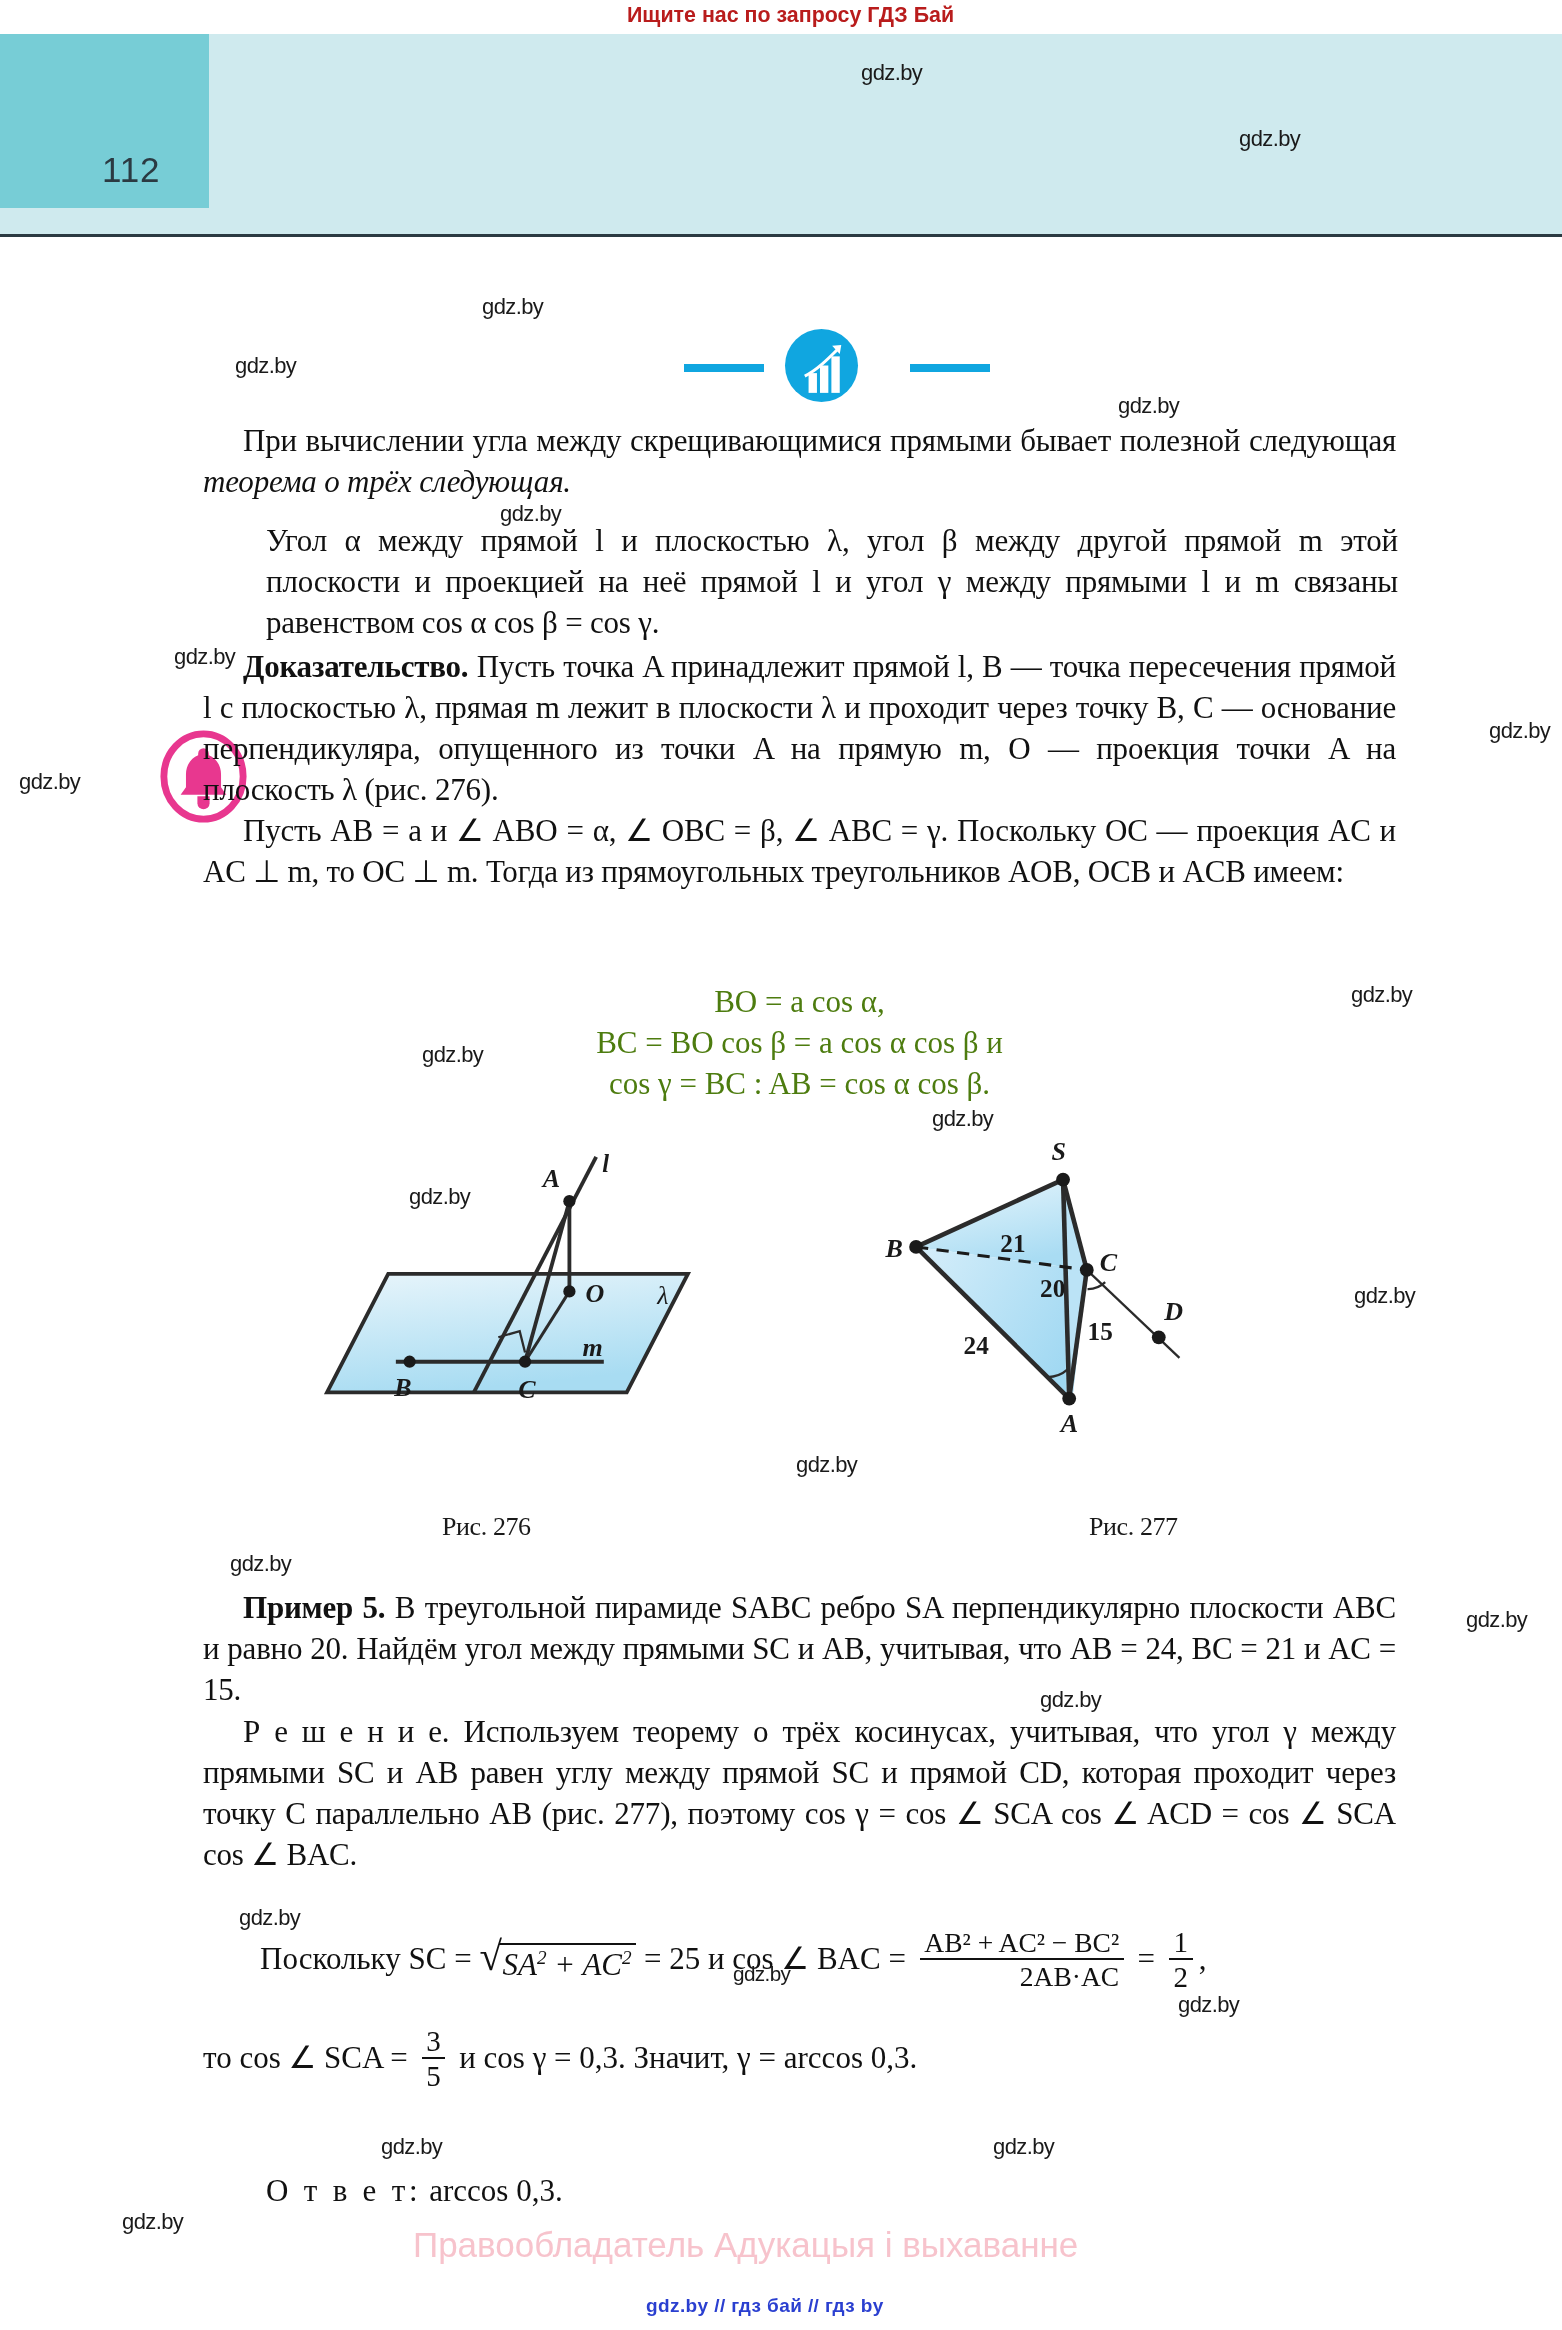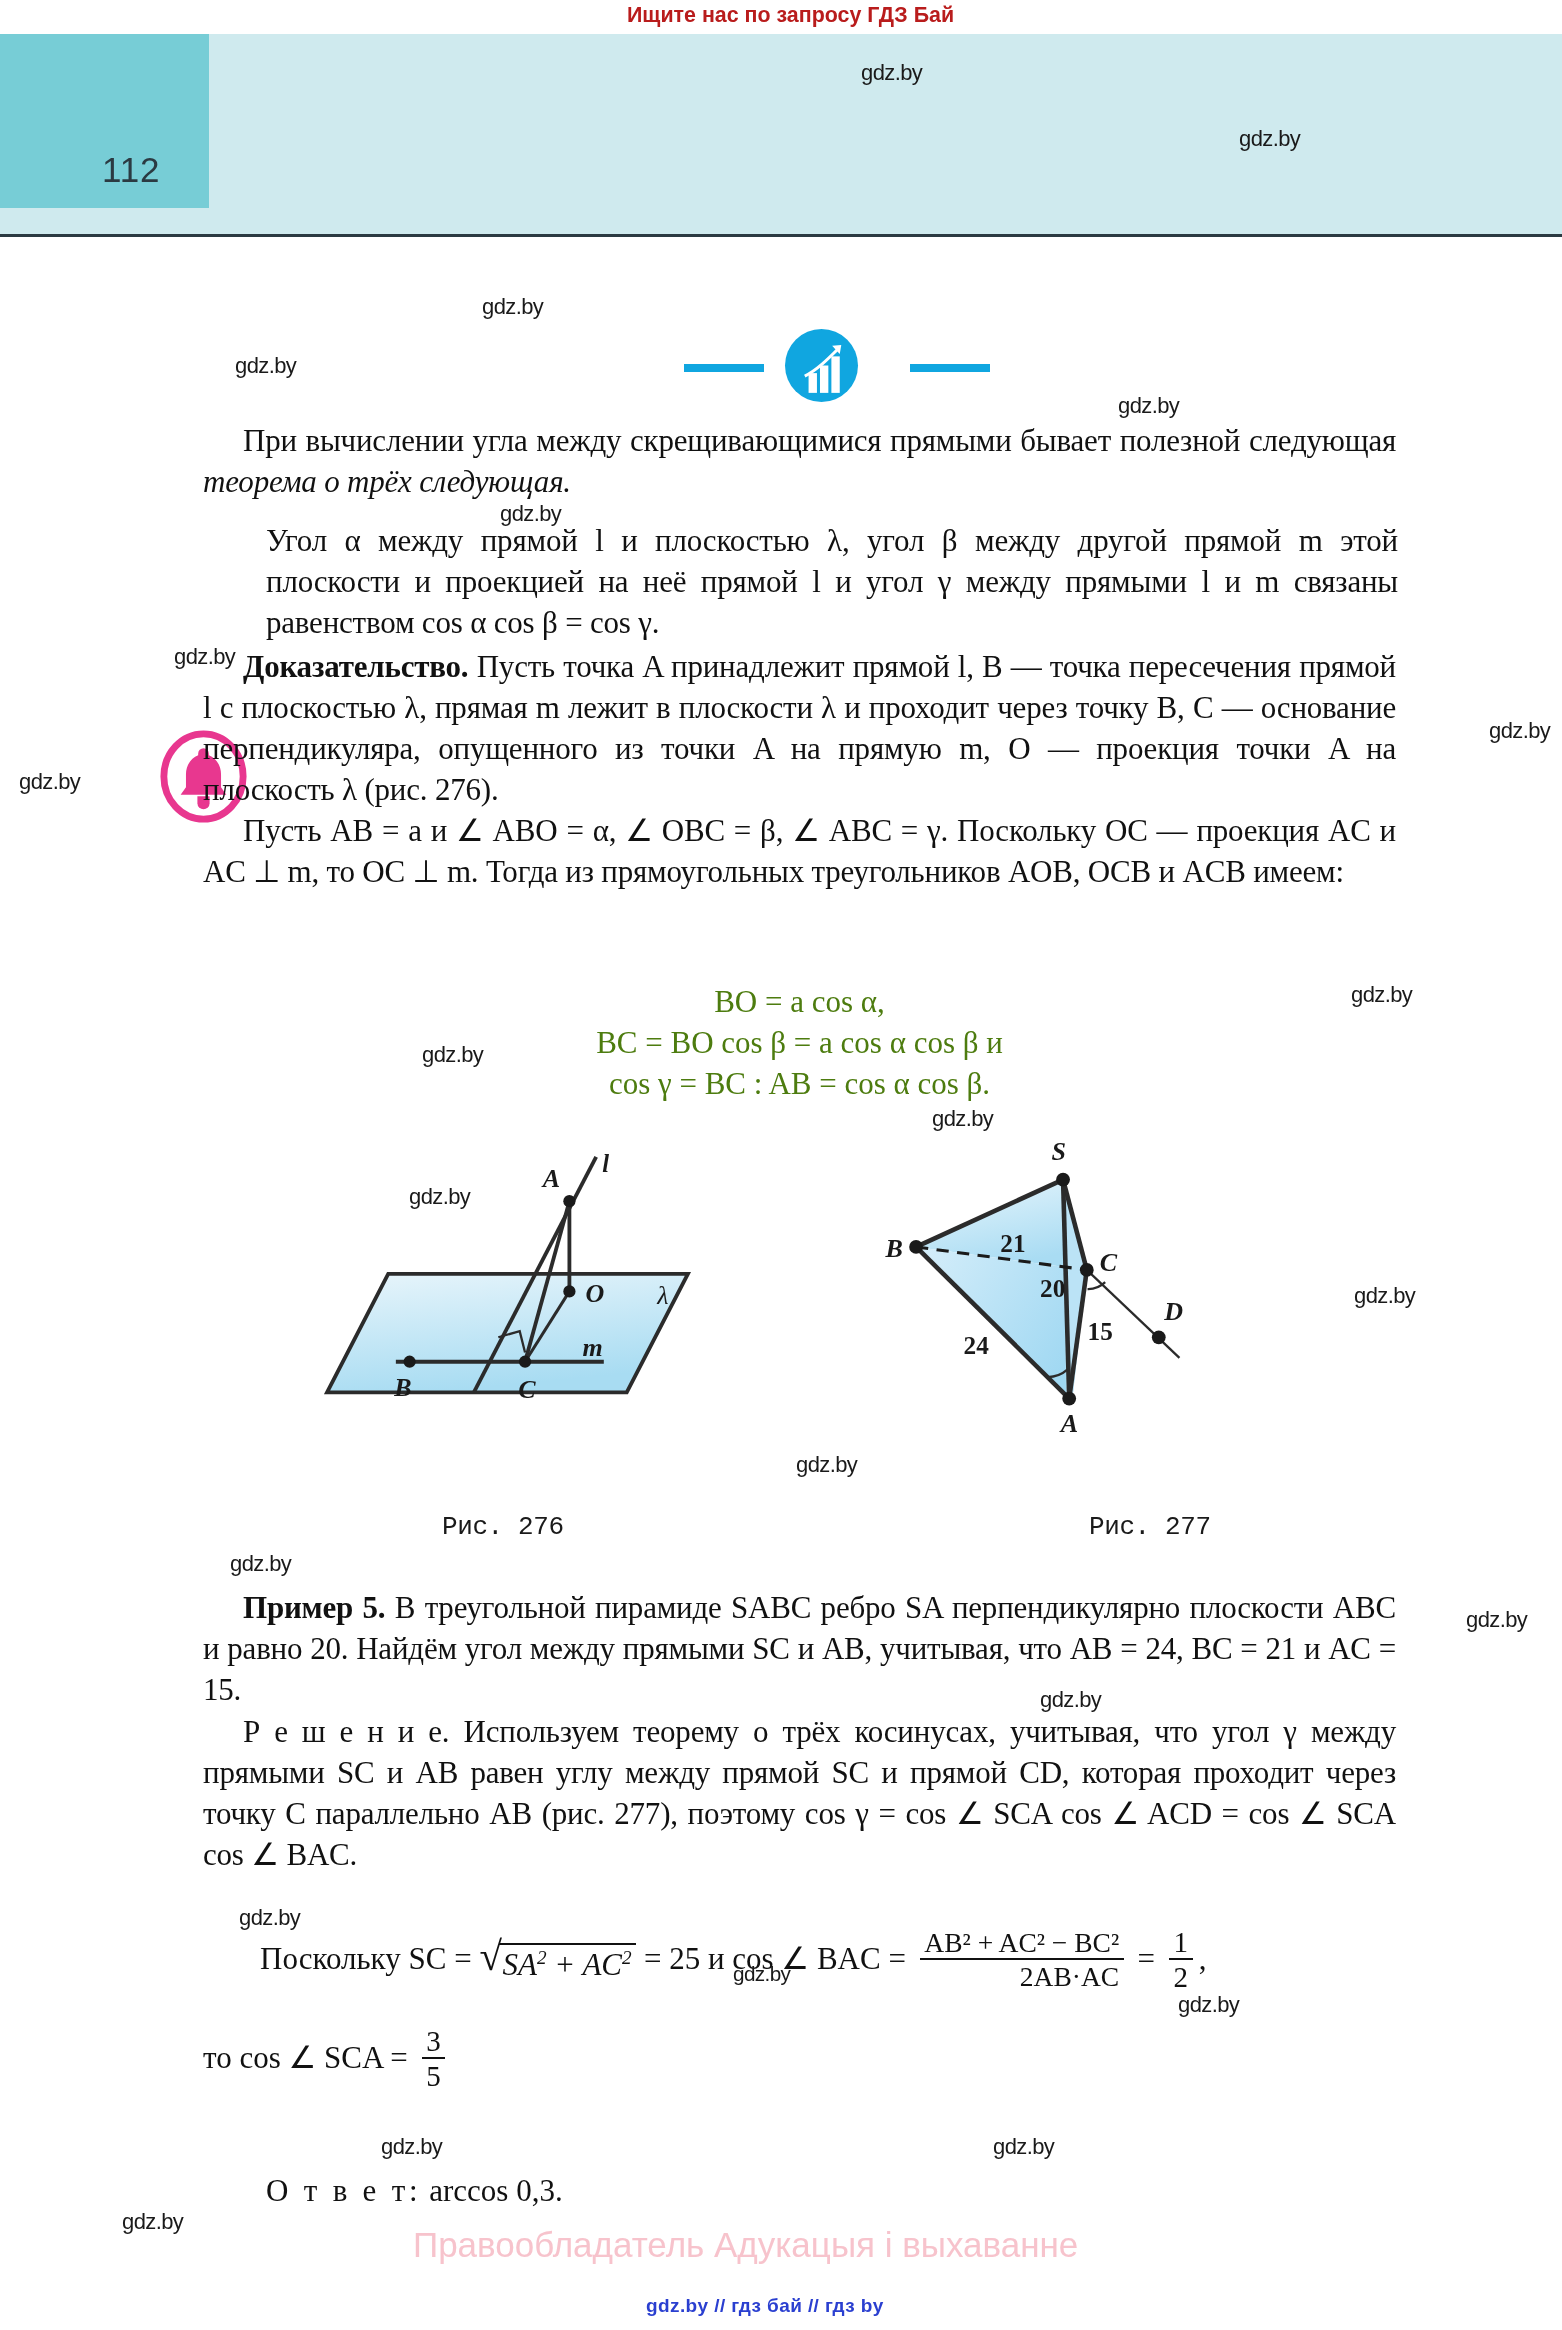--- a/index.html
+++ b/index.html
@@ -136,21 +136,21 @@
   .formula-block div { white-space: nowrap; }
 
   
   .figures {
     position: absolute;
     top: 910px; left: 0; width: 1563px;
     height: 444px;
   }
   .fig-caption {
     position: absolute;
-    font-family: Liberation Mono, monospace;
+    font-family: Liberation Serif, serif;
     font-size: 26px;
     color: #1a1a1a;
     letter-spacing: -0.4px;
   }
   .cap276 { left: 442px; top: 1512px; }
   .cap277 { left: 1089px; top: 1512px; }
 
   
   .p5 { left: 203px; top: 1587px; width: 1193px; }
   .p6 { left: 203px; top: 1711px; width: 1193px; }
@@ -400,20 +400,21 @@
     <span class="den">2</span>
   </span><span>,</span>
 </div>
 
 <div class="mathline ml2">
   <span>то cos ∠ SCA =</span>
   <span class="frac small">
     <span class="num">3</span>
     <span class="den">5</span>
   </span>
+  <span>и cos γ = 0,3. Значит, γ = arccos 0,3.</span>
 </div>
 
 <div class="answer">
   <span class="spaced">О т в е т:</span>
   <span>arccos 0,3.</span>
 </div>
 
 <div class="copyright">Правообладатель Адукацыя і выхаванне</div>
 <div class="bottom-links">gdz.by  //  гдз бай  //  гдз by</div>
 

